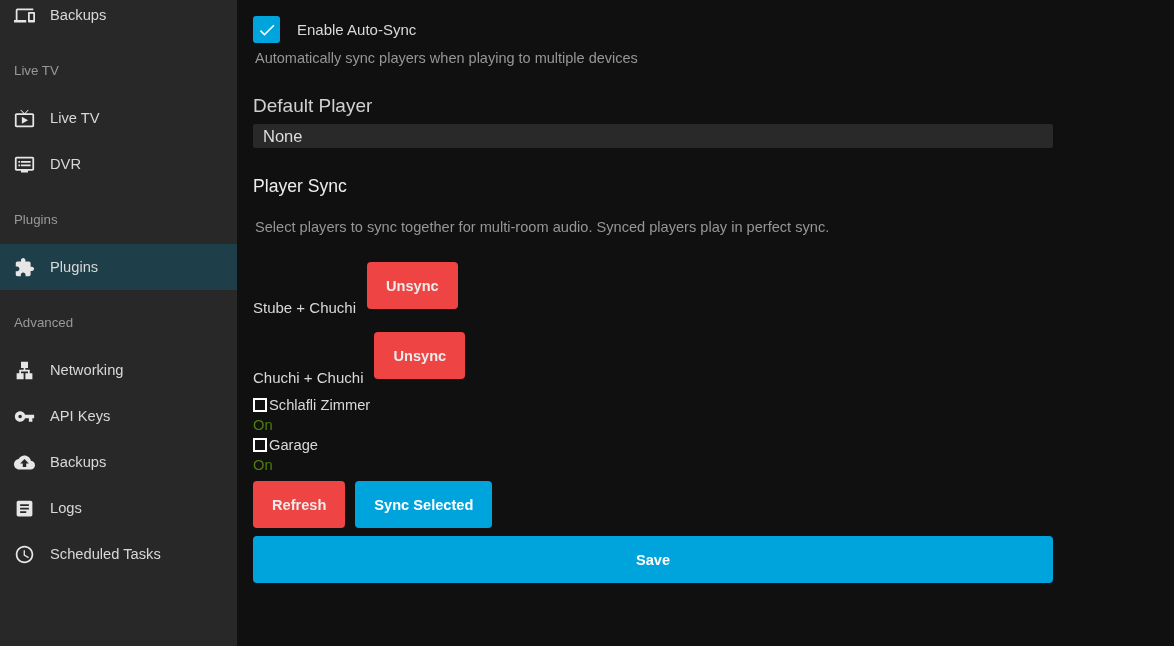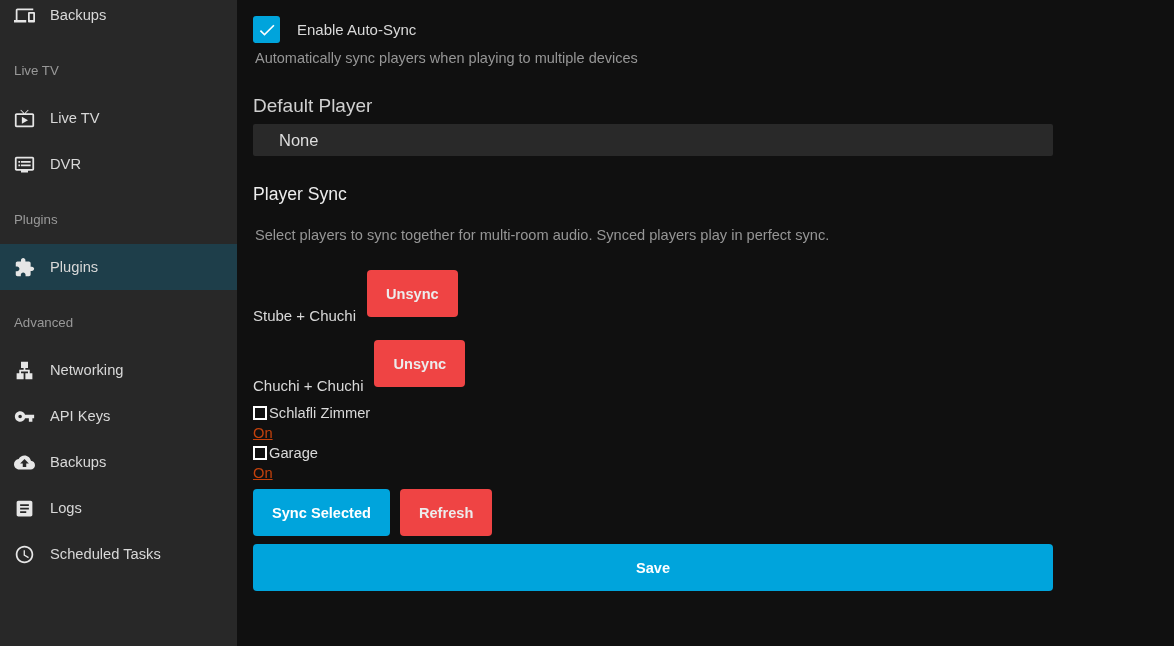--- a/index.html
+++ b/index.html
@@ -24,41 +24,41 @@
 
   .checkline { display:flex; align-items:center; gap:17px; cursor:pointer; }
   .big-checkbox { width:27px; height:27px; border-radius:3px; background:var(--accent);
                   display:flex; align-items:center; justify-content:center; }
   .big-checkbox svg { width:20px; height:20px; }
   .checkline .cb-label { color:#d9d9d9; font-size:15px; }
   .field-desc { color:#969696; font-size:14.5px; margin-top:7px; padding-left:2px; }
 
   .dp-block { margin-top:29px; }
   .dp-label { display:block; color:#d0d0d0; font-size:19px; margin-bottom:7px; }
-  .select { height:32px; background:#292929; border-radius:2px; display:flex; align-items:center;
-            padding:0 26px; color:#ddd; font-size:16.5px; cursor:pointer; }
+  .select { height:24px; background:#292929; border-radius:2px; display:flex; align-items:center;
+            padding:0 10px; color:#ddd; font-size:16.5px; cursor:pointer; }
   .dp-block .field-desc { margin-top:8px; }
 
   h2.section-title { margin-top:28px; color:#ededed; font-size:17.6px; font-weight:400; }
   .section-desc { color:#969696; font-size:14.6px; margin-top:22px; padding-left:2px; }
 
   .sync-rows { margin-top:20px; }
   .sync-row { display:flex; align-items:center; margin-bottom:9px; }
   .sync-name { color:#d9d9d9; font-size:15px;margin-top:44px; }
   .btn { border:none; border-radius:4px; height:47px; padding:0 19px; font-family:inherit;
          font-size:14.6px; font-weight:700; color:#fff; cursor:pointer; }
   .btn.dark { background:#ef4444; color:#ececec; }
   .btn.blue { background:var(--accent); color:#fff; }
   .sync-row .btn { margin-left:11px; }
 
   .player-list { margin-top:4px; }
   .player-item .p-row { display:flex; align-items:center; height:20px; cursor:pointer; }
   .small-checkbox { width:14px; height:14px; border:2px solid #fff; background:transparent; margin-right:2px; flex-shrink:0; }
   .p-name { color:#d9d9d9; font-size:14.7px; }
-  .p-status { color:#c2410c; font-size:14.7px; height:20px; line-height:20px;text-decoration:underline; }
+  .p-status { color:#4d7c0f; font-size:14.7px; height:20px; line-height:20px; }
 
   .button-row { margin-top:6px; display:flex; gap:10px; }
   .save-btn { display:block; width:100%; margin-top:8px; }
 </style>
 </head>
 <body>
 
 <svg width="0" height="0" style="position:absolute" aria-hidden="true">
   <defs>
     <symbol id="sym-devices" viewBox="0 0 24 24">
@@ -226,21 +226,21 @@
           <div class="player-item">
             <label class="p-row">
               <span class="small-checkbox"></span>
               <span class="p-name">Garage</span>
             </label>
             <div class="p-status">On</div>
           </div>
         </div>
 
       <div class="button-row">
+        <button class="btn dark">Refresh</button>
         <button class="btn blue">Sync Selected</button>
-        <button class="btn dark">Refresh</button>
       </div>
 
       <button class="btn blue save-btn">Save</button>
 
     </div>
   </main>
 </div>
 
 </body></html>

